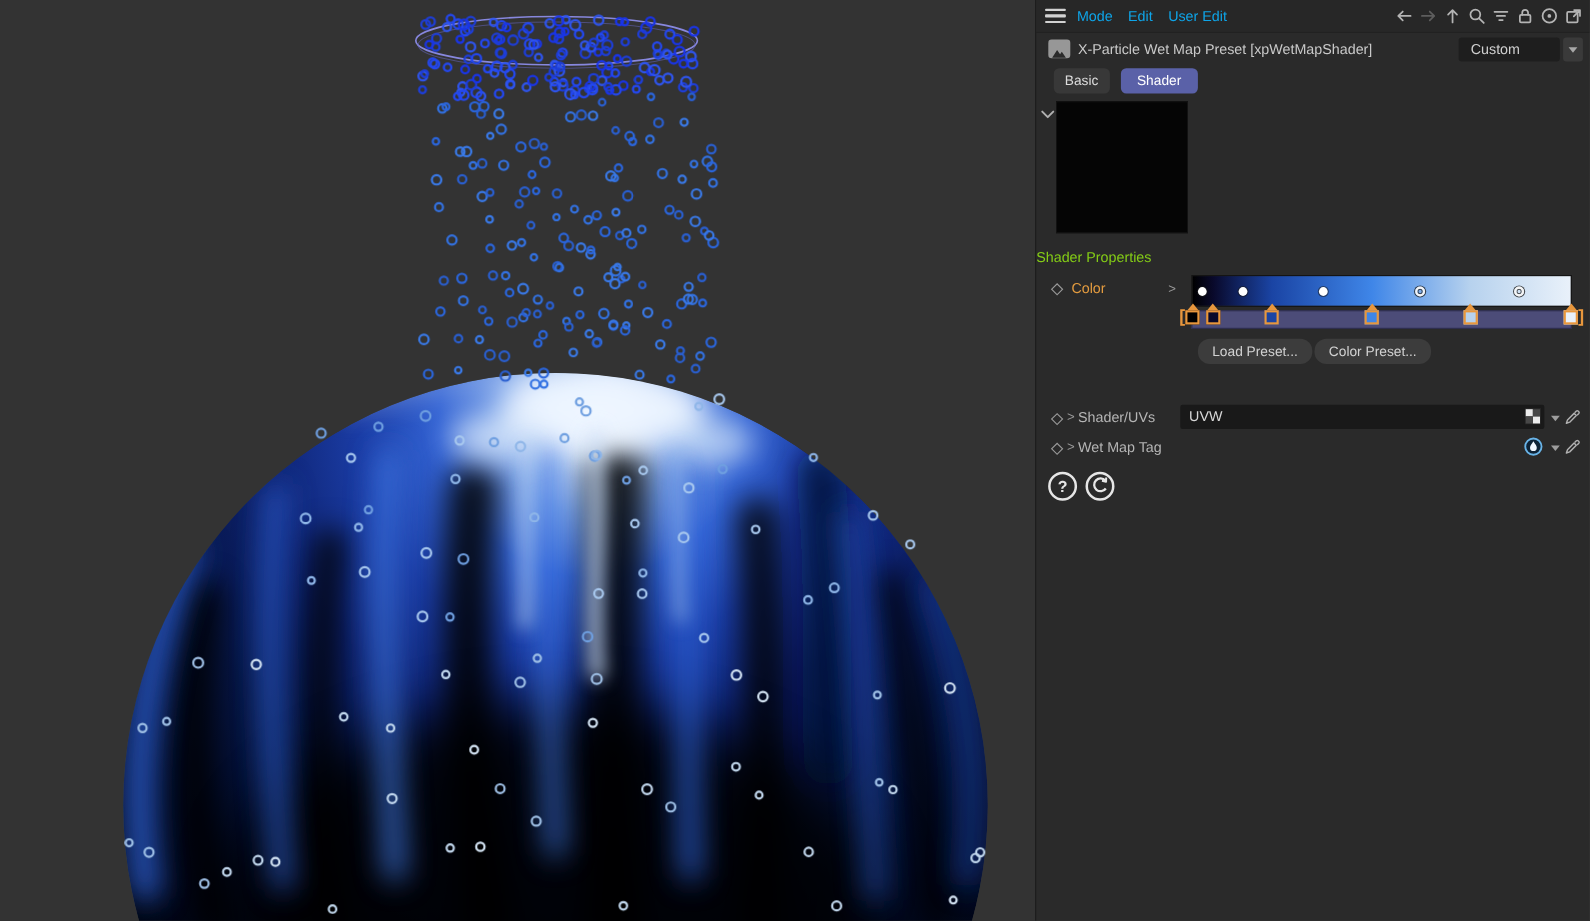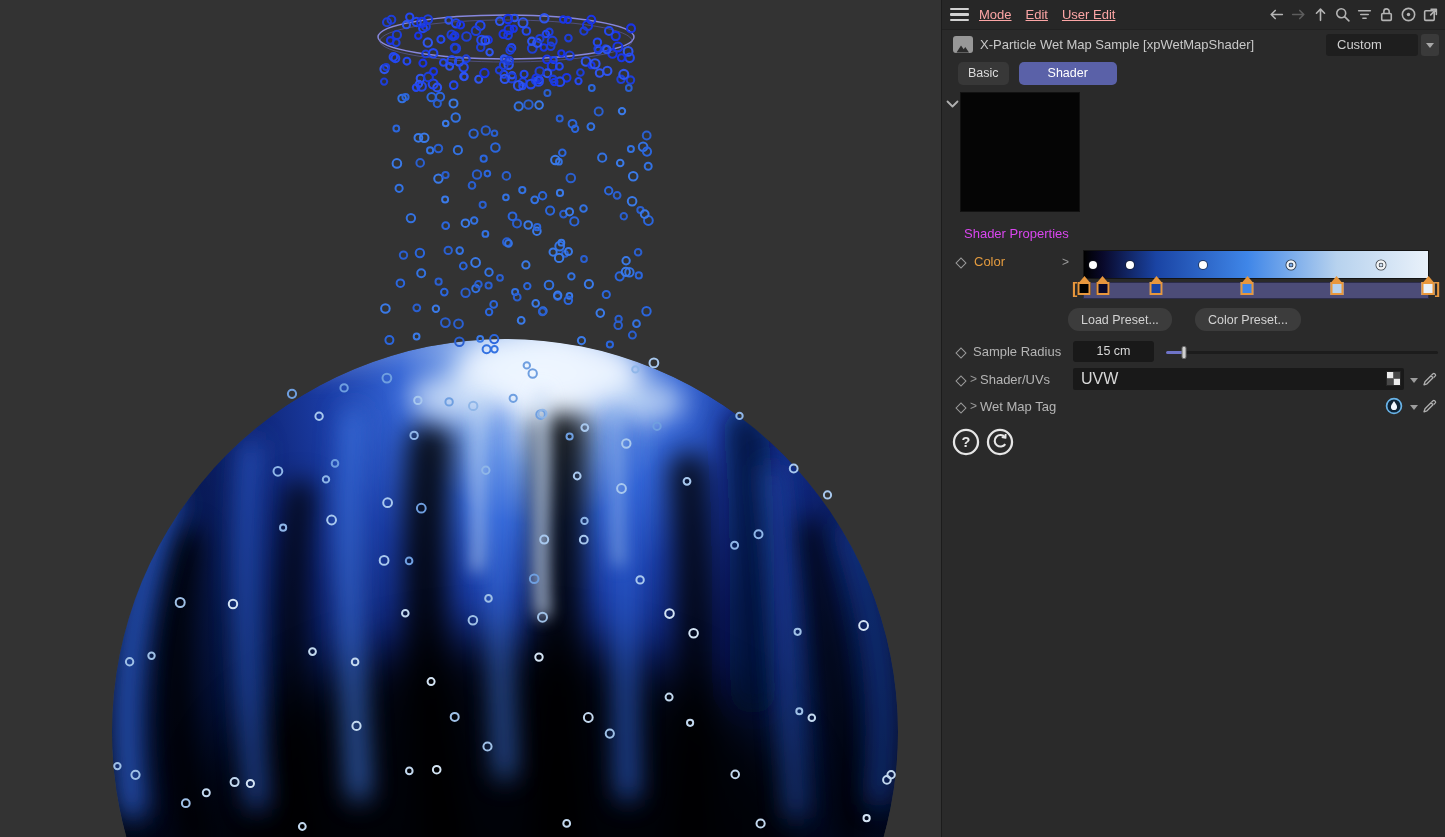--- a/index.html
+++ b/index.html
@@ -8,46 +8,46 @@
   svg.viewport{position:absolute;left:0;top:0;display:block;}
 
   
   .panel{position:absolute;left:941px;top:0;width:504px;height:837px;background:#2a2a2a;
     border-left:1px solid #1c1c1c;box-sizing:border-box;color:#c7c7c7;font-size:13px;}
 
   .menubar{position:absolute;left:0;top:0;width:100%;height:30px;background:#272727;
     border-bottom:1px solid #212121;display:flex;align-items:center;box-sizing:border-box;}
   .hamburger{width:19px;margin-left:8px;display:flex;flex-direction:column;gap:3px;cursor:pointer;}
   .hamburger i{height:2.5px;background:#d2d2d2;border-radius:1px;}
-  .menu-item{margin-left:14px;color:#fca5a5;cursor:default;text-decoration:underline;}
+  .menu-item{margin-left:14px;color:#0ea5e9;cursor:default;}
   .menu-item:first-of-type{margin-left:10px;}
   .toolbar{margin-left:auto;display:flex;align-items:center;gap:3px;margin-right:5px;}
   .ticon{width:19px;height:19px;display:flex;align-items:center;justify-content:center;}
 
   .title-row{position:absolute;top:34px;left:0;width:100%;height:24px;}
   .thumb{position:absolute;left:11px;top:2px;width:20px;height:17px;background:#979797;
     border-radius:3px;display:flex;align-items:flex-end;justify-content:center;}
   .obj-title{position:absolute;left:38px;top:3px;color:#c9c9c9;white-space:nowrap;}
   .ddfield{position:absolute;left:384px;top:0;width:92px;height:22px;background:#1e1e1e;
     border-radius:3px;line-height:22px;padding-left:11px;box-sizing:border-box;color:#cfcfcf;}
   .ddbtn{position:absolute;left:479px;top:0;width:18px;height:22px;background:#3a3a3a;
     border-radius:3px;display:flex;align-items:center;justify-content:center;}
   .caret{width:0;height:0;border-left:4px solid transparent;border-right:4px solid transparent;
     border-top:5px solid #a8a8a8;}
 
   .tabs{position:absolute;top:62px;left:16px;display:flex;gap:10px;}
   .tab{height:23px;line-height:23px;padding:0 10px;background:#383838;border-radius:5px;
     color:#dcdcdc;font-size:12.5px;cursor:pointer;}
-  .tab.active{background:#5a61a8;color:#fff;padding:0 29px;}
+  .tab.active{background:#5a61a8;color:#fff;padding:0 15px;}
 
   .prev-chev{position:absolute;left:4px;top:97px;}
   .preview{position:absolute;left:18px;top:92px;width:120px;height:120px;background:#050505;
     border:1px solid #121212;box-sizing:border-box;}
 
-  .heading{position:absolute;left:22px;top:226px;color:#d946ef;}
+  .heading{position:absolute;left:0;top:226px;color:#84cc16;}
 
   .row{position:absolute;left:0;width:100%;height:22px;}
   .diamond{position:absolute;width:6px;height:6px;border:1px solid #9a9a9a;transform:rotate(45deg);}
   .rlabel{position:absolute;color:#b5b5b5;white-space:nowrap;}
   .orange{color:#e39b3f;}
   .chevg{position:absolute;color:#9a9a9a;font-size:12px;}
 
   .grad-wrap{position:absolute;left:141px;top:-2px;width:346px;}
   #gradient-bar{position:relative;height:29px;border:1px solid #141414;box-sizing:border-box;}
   .bias-dot{position:absolute;top:50%;width:8px;height:8px;border-radius:50%;transform:translate(-50%,-50%);}
@@ -60,21 +60,21 @@
     border-bottom:6px solid #e8973d;}
   .knot .sq{width:9px;height:9px;border:2px solid #e8973d;display:block;}
   .bracket{position:absolute;top:-3px;color:#e8973d;font-weight:bold;font-size:16px;}
   .bracket.l{left:-12px;} .bracket.r{right:-12px;}
 
   .pbtn{position:absolute;top:0;height:23px;padding:0 13px;background:#3c3c3c;border:none;
     border-radius:11px;color:#d2d2d2;font-size:12.5px;font-family:inherit;cursor:pointer;}
 
   .field{position:absolute;background:#191919;border-radius:3px;box-sizing:border-box;color:#d8d8d8;}
   .num-field{left:131px;top:0;width:81px;height:21px;line-height:21px;text-align:center;font-size:12.5px;}
-  .txt-field{left:131px;top:-1px;width:331px;height:22px;line-height:22px;padding-left:8px;font-size:16px;border-radius:2px;}
+  .txt-field{left:131px;top:-1px;width:331px;height:22px;line-height:22px;padding-left:8px;font-size:13px;border-radius:2px;}
 
   .slider-track{position:absolute;left:224px;top:10px;width:272px;height:3px;background:#1c1c1c;border-radius:2px;}
   #slider-fill{position:absolute;left:0;top:0;height:3px;background:#6f74c8;border-radius:2px;}
   #slider-handle{position:absolute;top:-5px;width:5px;height:13px;background:#cfcfcf;border:1px solid #6a6a6a;
     border-radius:2px;transform:translateX(-50%);box-sizing:border-box;}
 
   .field-icon{position:absolute;top:2px;}
   .dd-tri{position:absolute;width:0;height:0;border-left:4px solid transparent;border-right:4px solid transparent;
     border-top:5px solid #9d9d9d;}
   .picker{position:absolute;}
@@ -589,21 +589,21 @@
           </span>
       </div>
     </div>
 
     <div class="title-row">
       <span class="thumb">
         <svg width="14" height="12">
             <path d="M0.5 11.5 L5 4.5 l2.7 3.8 1.6-2.2 3.7 5.4z" fill="#2b2b2b"></path>
           </svg>
       </span>
-      <span class="obj-title">X-Particle Wet Map Sample [xpWetMapShader]</span>
+      <span class="obj-title">X-Particle Wet Map Preset [xpWetMapShader]</span>
       <span class="ddfield">Custom</span>
       <span class="ddbtn">
           <span class="caret"></span>
         </span>
     </div>
 
     <div class="tabs">
       <div class="tab">Basic</div>
       <div class="tab active">Shader</div>
     </div>
@@ -654,33 +654,24 @@
             </span>
             <span class="knot" style="left: 100%;">
               <i class="tri"></i>
               <i class="sq" style="background:#e9f1fa"></i>
             </span>
           </div>
       </div>
     </div>
 
     <div class="row" style="top:308px;height:23px;">
-      <button class="pbtn" style="left:126px;">Load Preset...</button>
+      <button class="pbtn" style="left:147px;">Load Preset...</button>
       <button class="pbtn" style="left:253px;">Color Preset...</button>
     </div>
 
-    <div class="row" style="top:341px;">
-      <span class="diamond" style="left:15px;top:8px;"></span>
-      <span class="rlabel" style="left:31px;top:3px;">Sample Radius</span>
-      <span class="field num-field">15 cm</span>
-      <span class="slider-track">
-        <span id="slider-fill" style="width: 6.5%;"></span>
-        <span id="slider-handle" style="left: 6.5%;"></span>
-      </span>
-    </div>
 
     <div class="row" style="top:369px;">
       <span class="diamond" style="left:15px;top:8px;"></span>
       <span class="chevg" style="left:28px;top:3px;">&gt;</span>
       <span class="rlabel" style="left:38px;top:3px;">Shader/UVs</span>
       <span class="field txt-field">UVW</span>
       <span class="field-icon" style="left:444px;">
         <svg width="15" height="15">
             <rect width="15" height="15" fill="#262626"></rect>
             <rect x="1" y="1" width="6.5" height="6.5" fill="#ececec"></rect>

